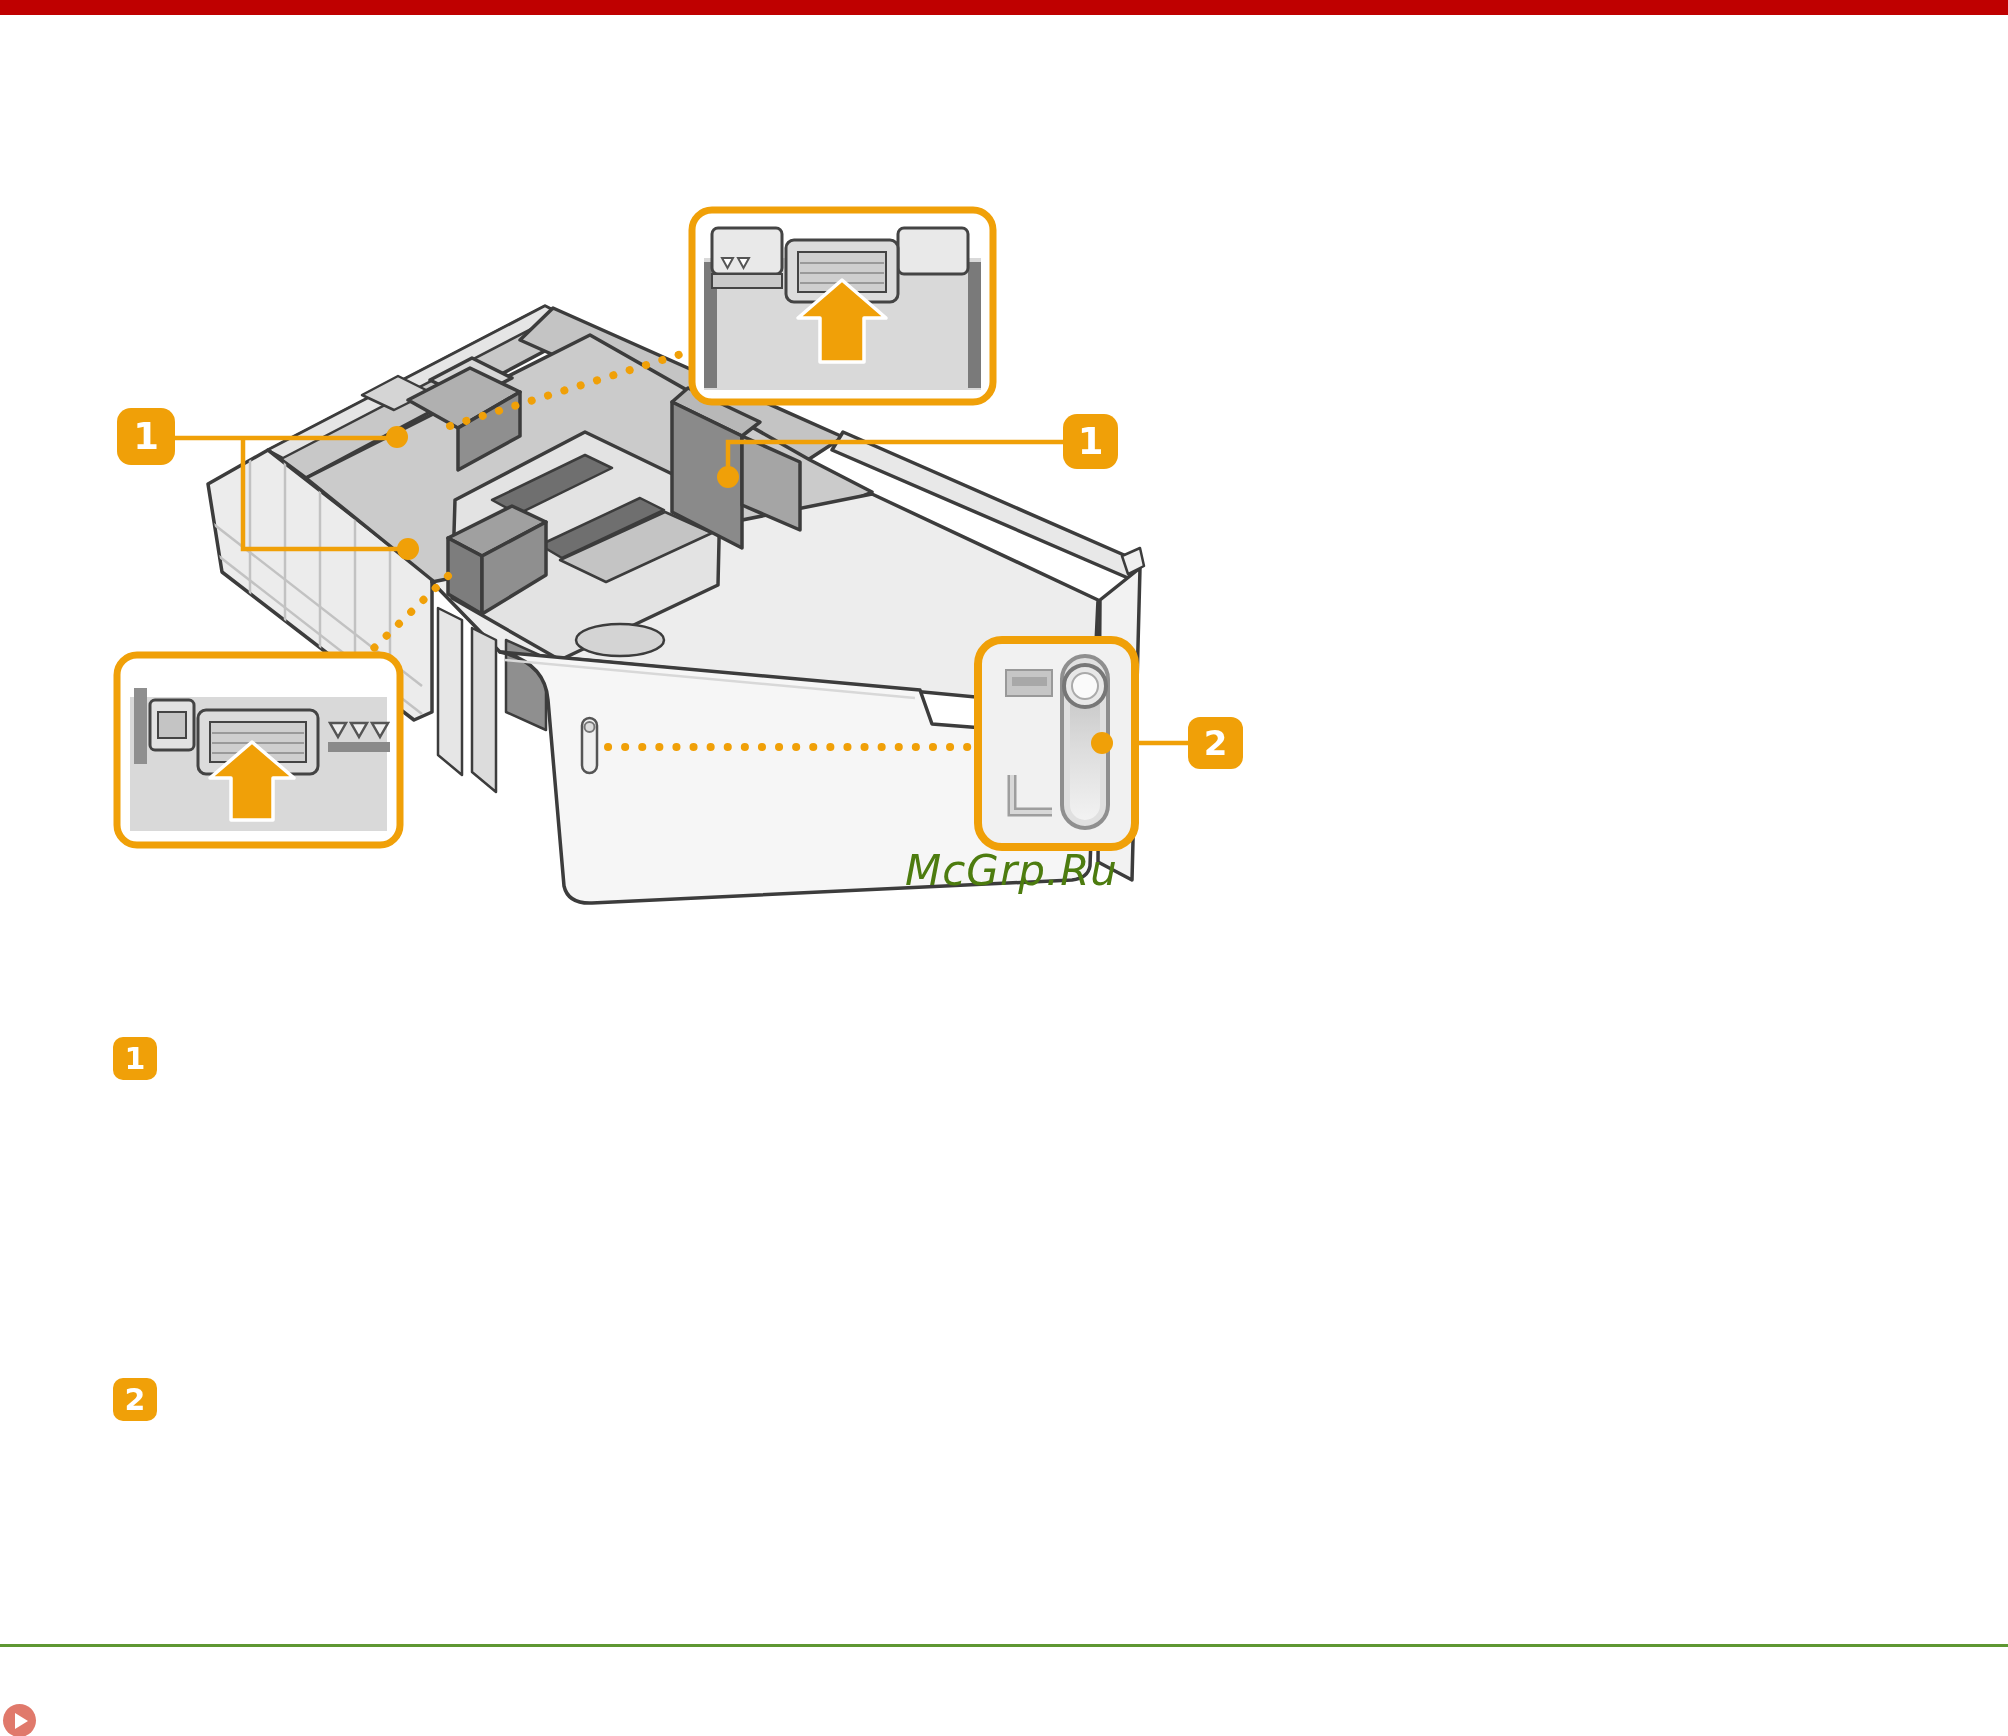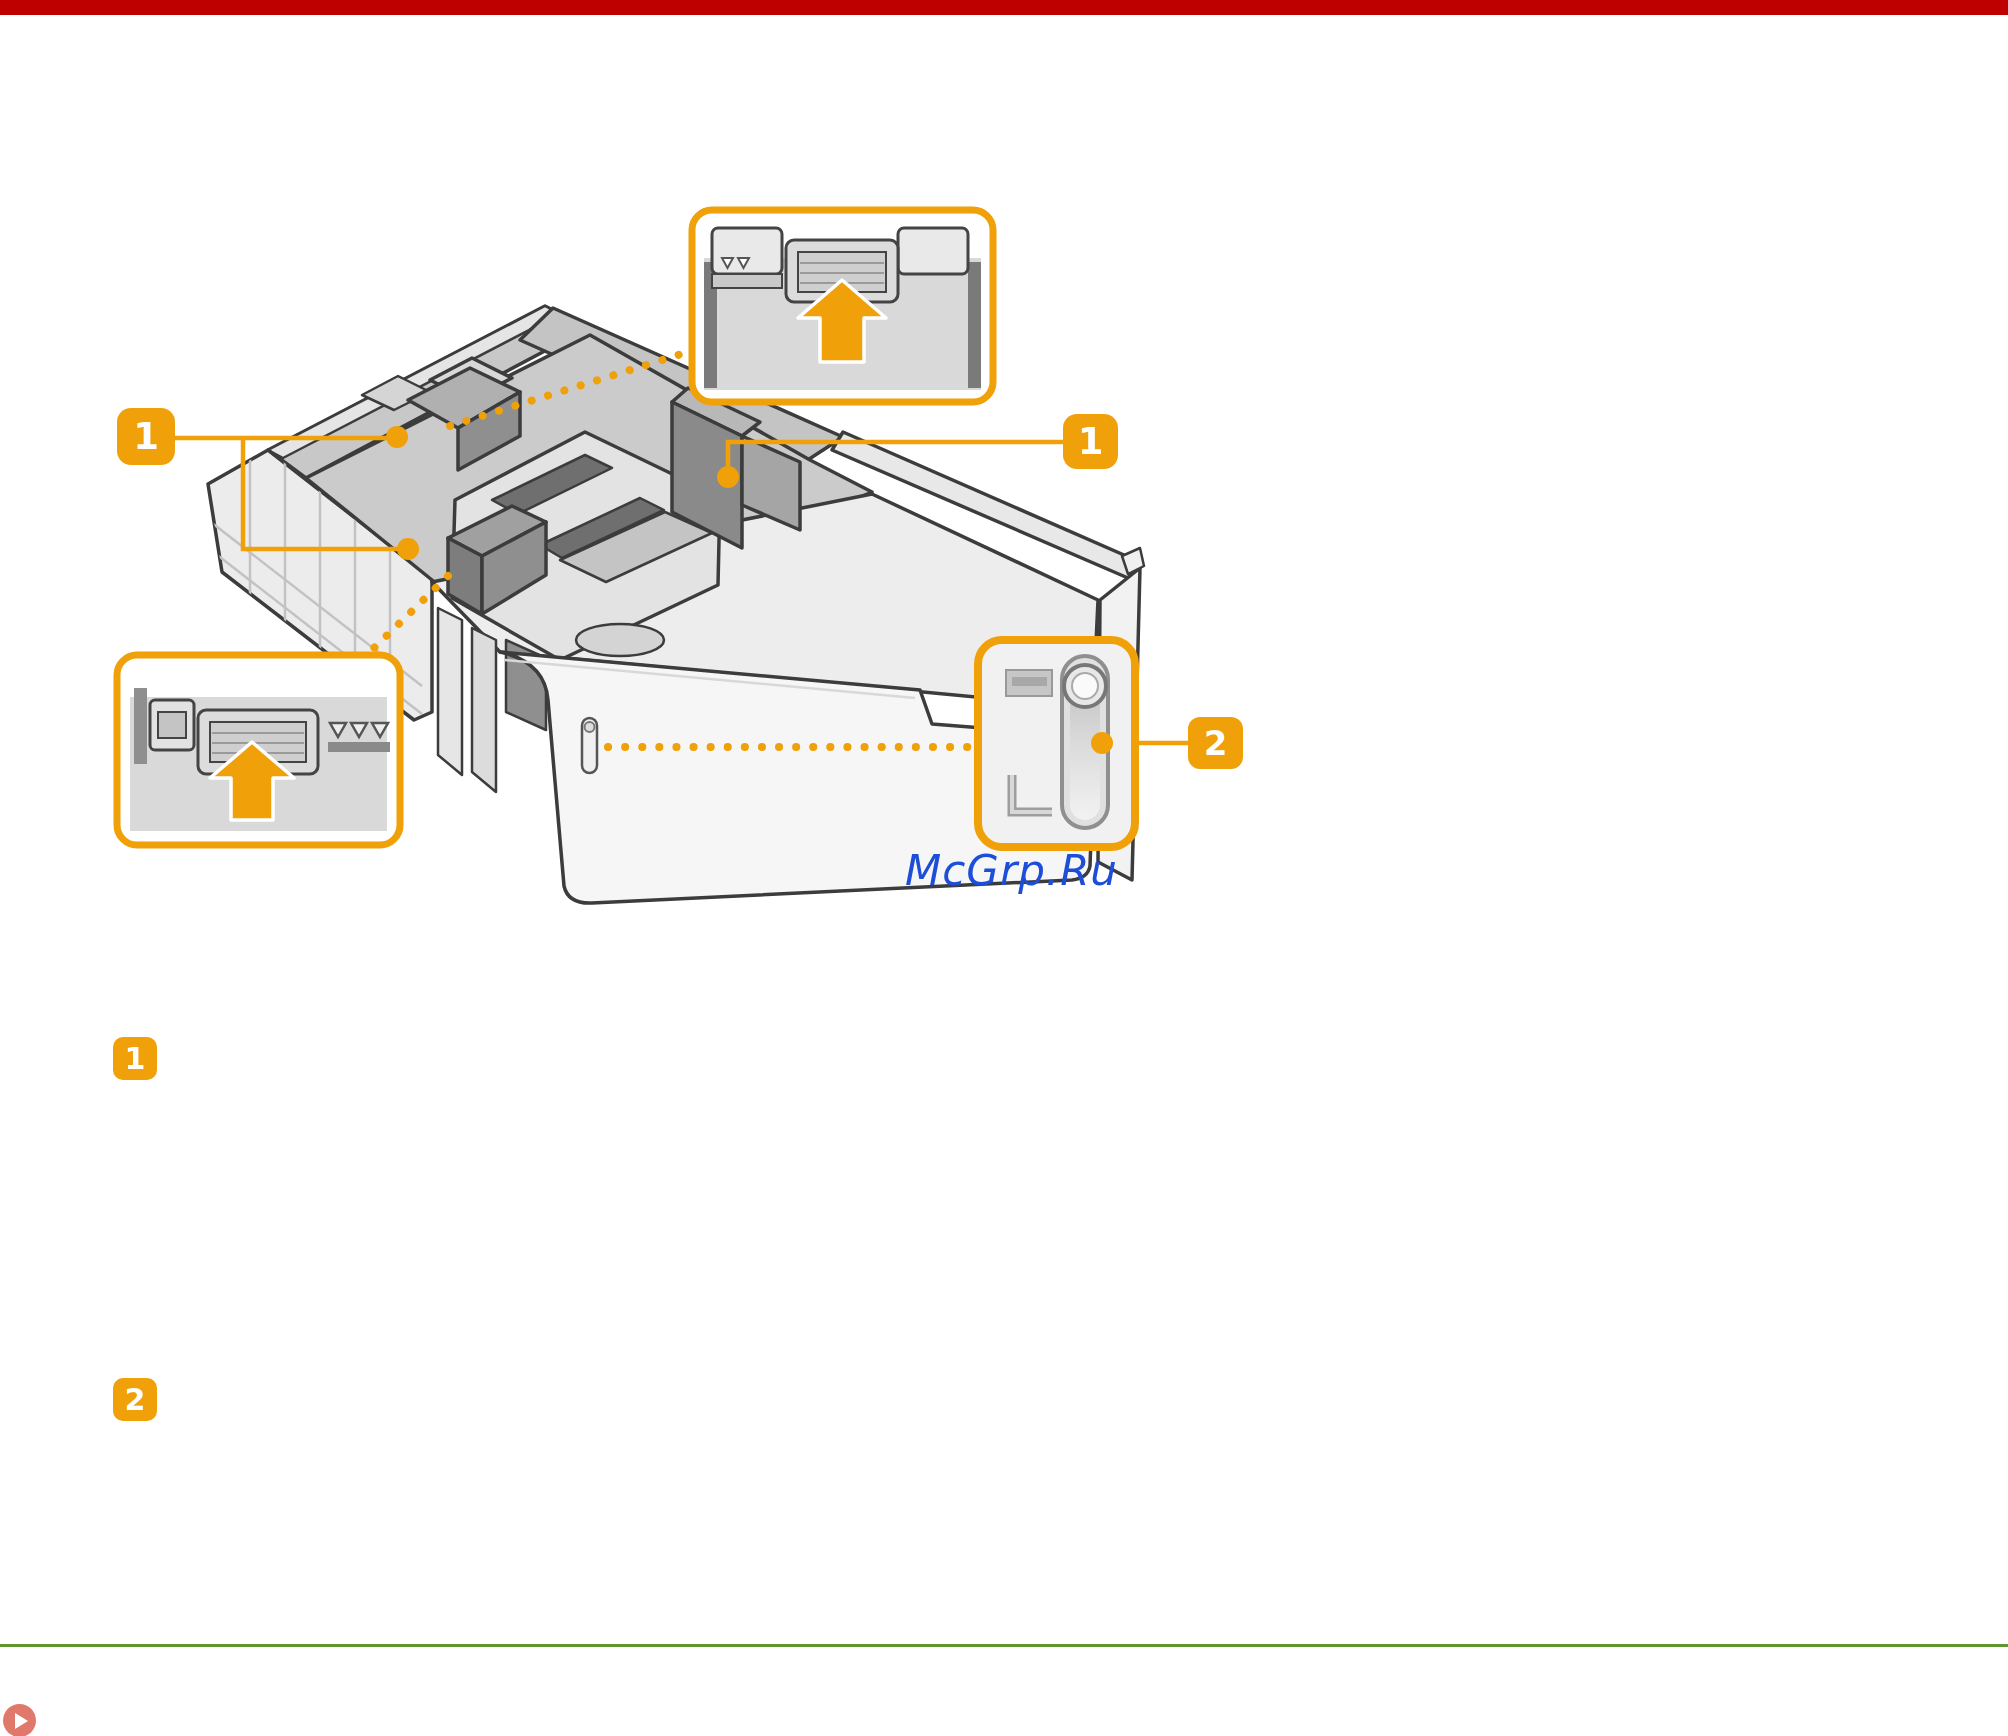--- a/index.html
+++ b/index.html
@@ -31,21 +31,21 @@
   .badge-md{width:55px;height:52px;border-radius:12px;font-size:34px;}
   .badge-sm{width:44px;height:43px;border-radius:10px;font-size:30px;}
   #badge-left-1{left:117px;top:408px;}
   #badge-right-1{left:1063px;top:414px;width:55px;height:55px;}
   #badge-diagram-2{left:1188px;top:717px;}
   #badge-section-1{left:113px;top:1037px;}
   #badge-section-2{left:113px;top:1378px;}
   .watermark{
     position:absolute;left:905px;top:846px;
     font-size:42px;font-style:italic;font-weight:500;
-    color:#1d4ed8;letter-spacing:1px;white-space:nowrap;
+    color:#4d7c0f;letter-spacing:1px;white-space:nowrap;
   }
   .divider{
     position:absolute;left:0;top:1644px;width:2008px;height:3px;
     background:#5e9732;
   }
   .play-icon{
     position:absolute;left:3px;top:1704px;
     width:33px;height:33px;border-radius:50%;
     background:#e0796b;
     display:flex;align-items:center;justify-content:center;

